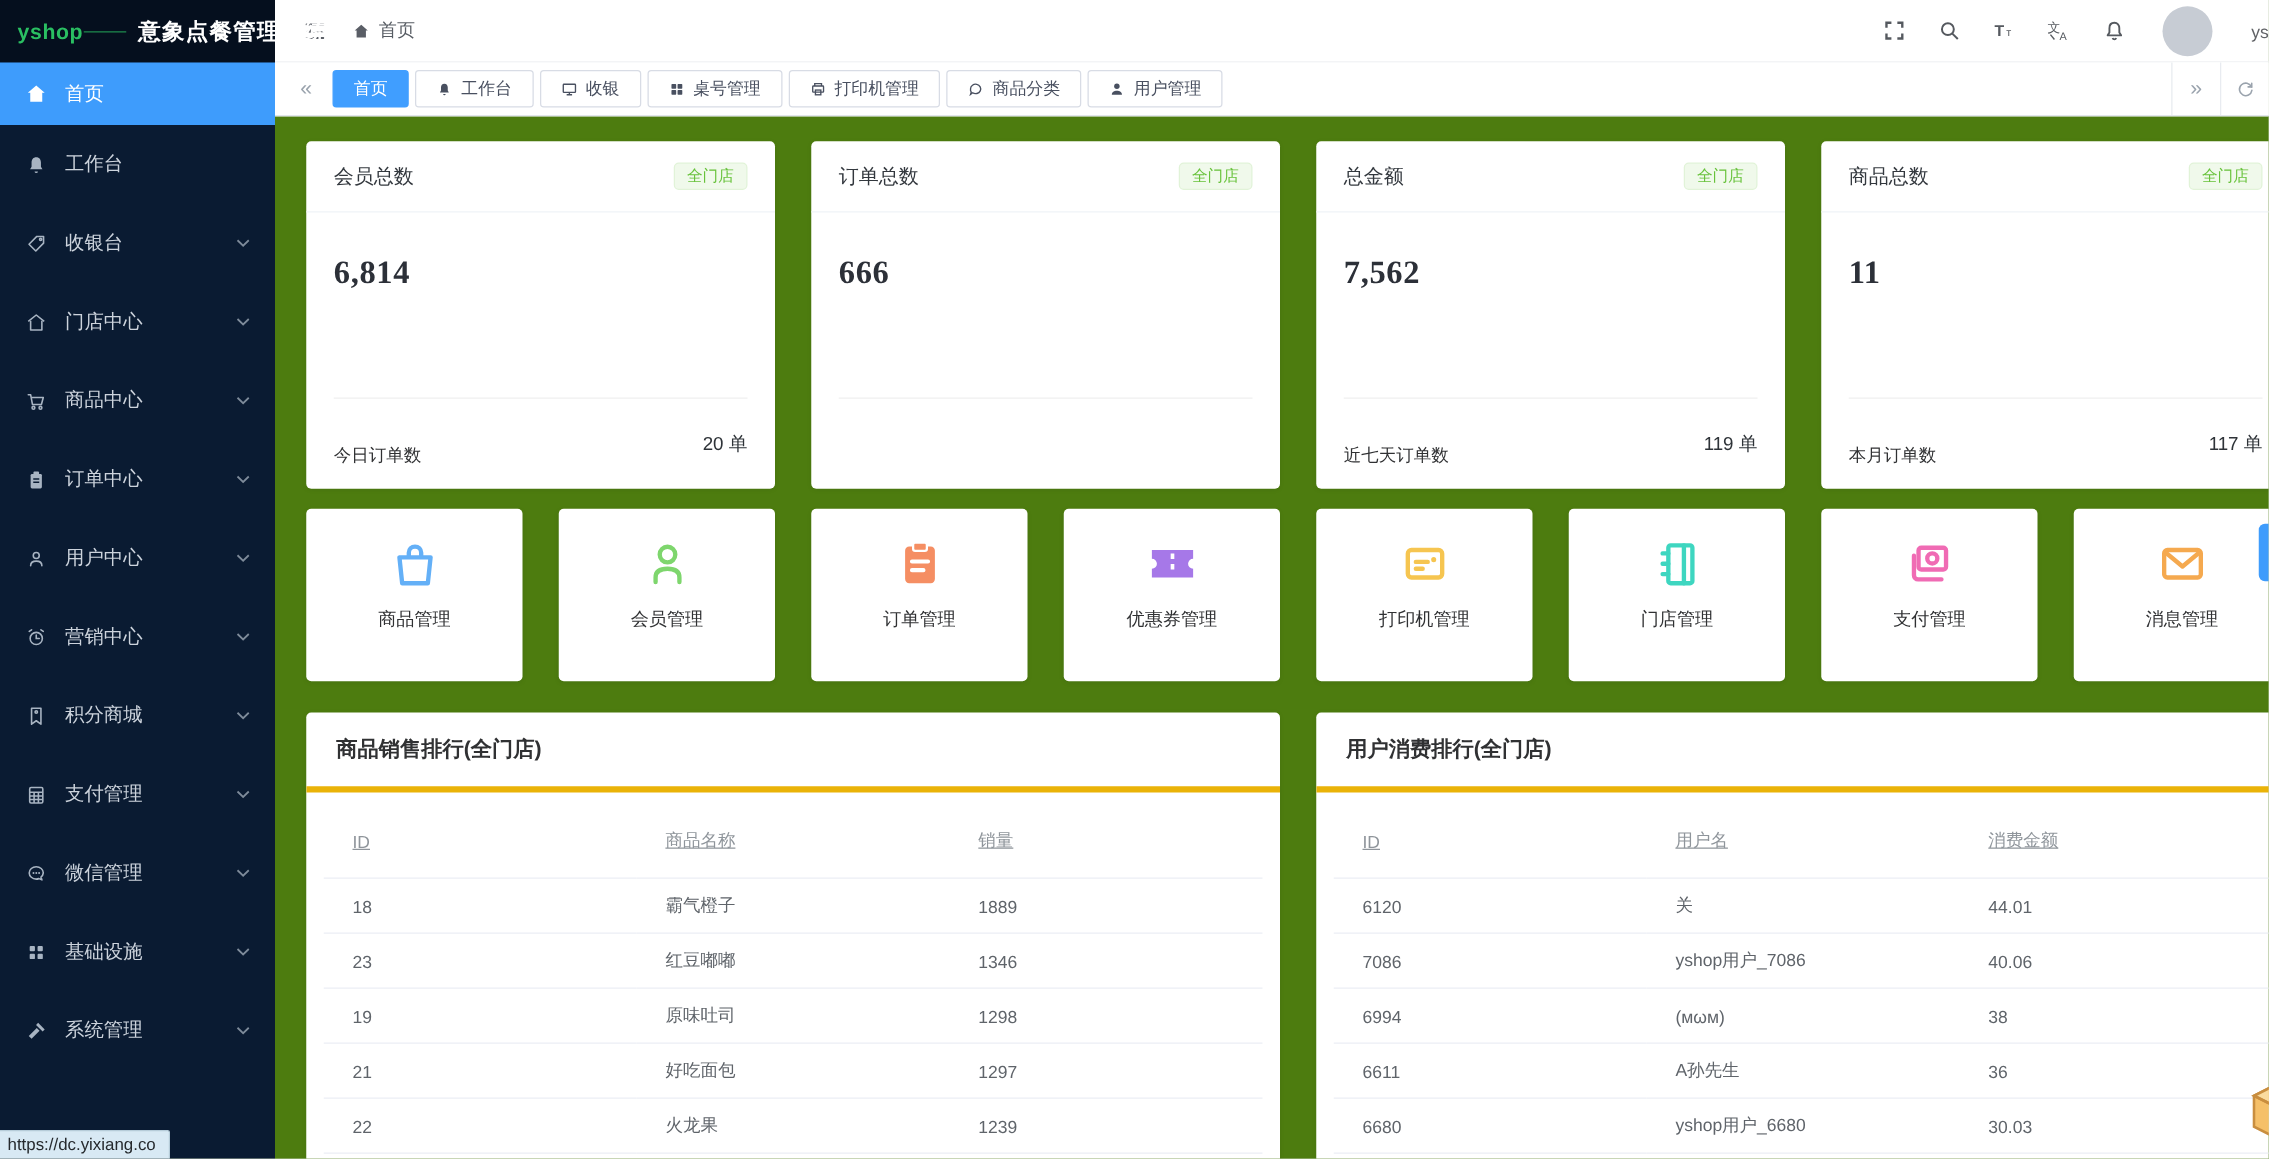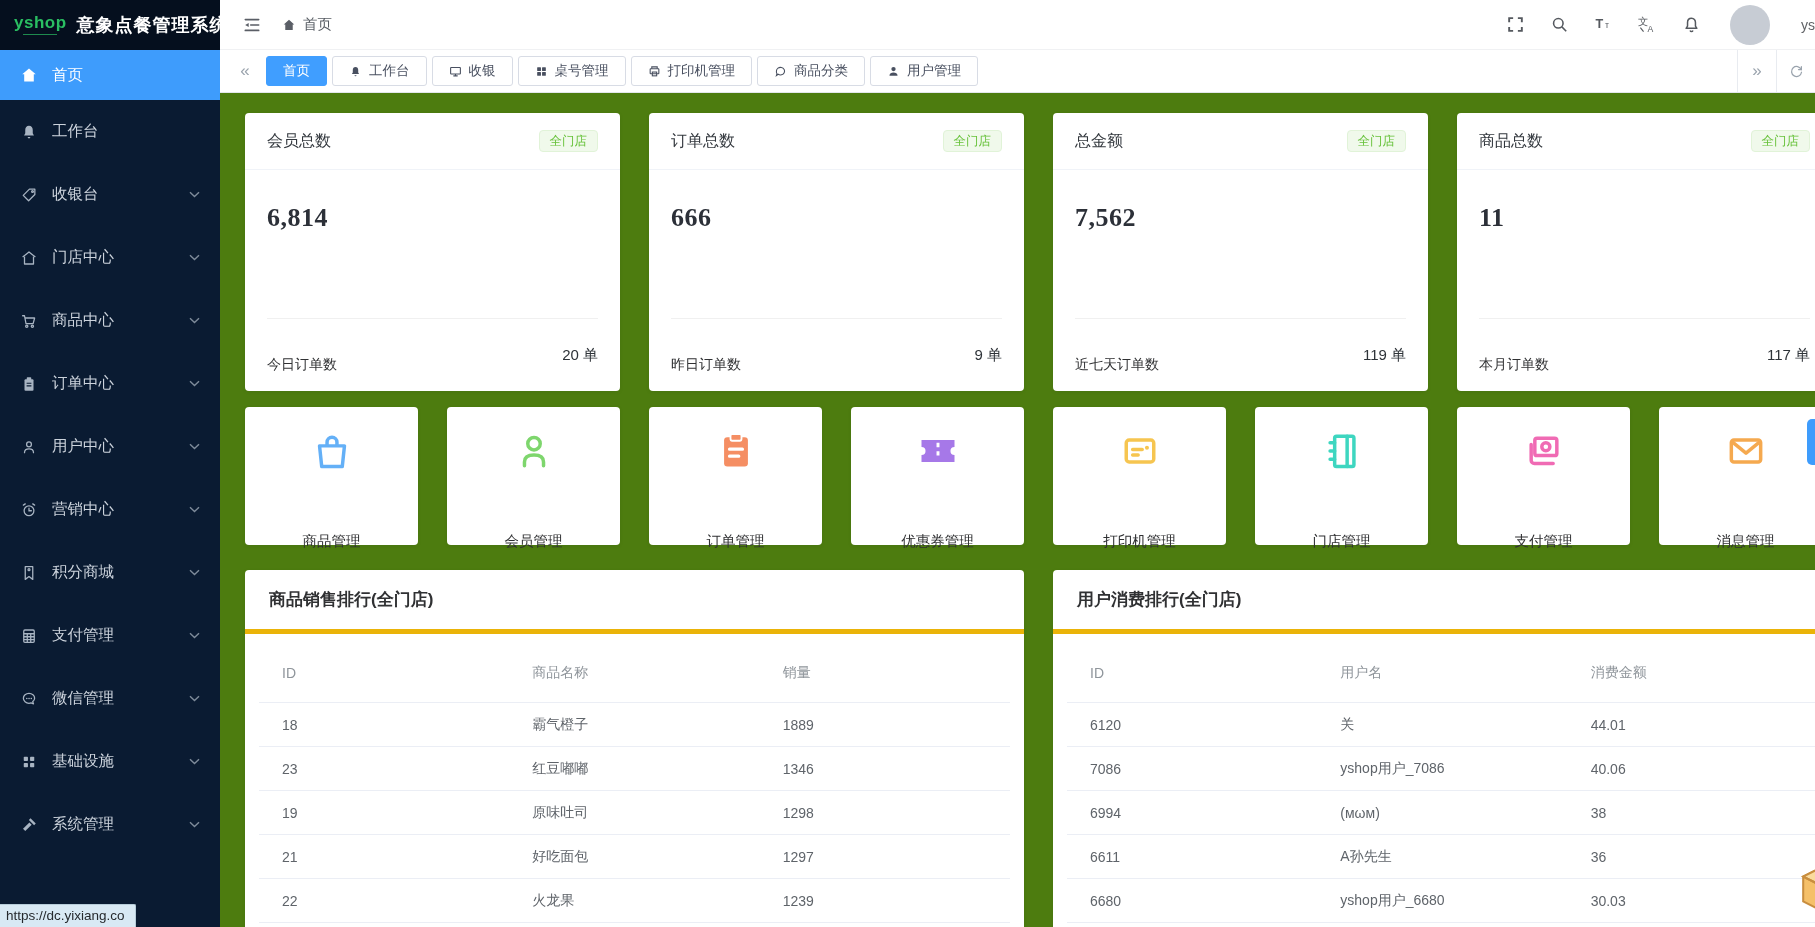--- a/index.html
+++ b/index.html
@@ -3,21 +3,21 @@
 <meta charset="utf-8">
 <style>
   * { margin:0; padding:0; box-sizing:border-box; }
   html,body { width:1815px; height:927px; overflow:hidden; }
   body { font-family:"Liberation Sans","DejaVu Sans",sans-serif; background:#eff1f4; }
   .app { position:relative; width:1815px; height:927px; overflow:hidden; }
 
   
   .sidebar { position:absolute; left:0; top:0; width:220px; height:100%; background:#0a1b32; z-index:5; }
   .logo-bar { height:50px; background:#050f1e; display:flex; align-items:center; padding:0 14px; gap:10px; }
-  .logo-mark { display:flex; flex-direction:column; align-items:center; }
+  .logo-mark { display:flex; flex-direction:row; align-items:center; }
   .logo-text { color:#2abf62; font-size:17px; font-weight:bold; letter-spacing:.5px; line-height:1; }
   .logo-sub { width:34px; height:3px; margin-top:3px; border-top:1px solid #2abf62; opacity:.7; }
   .app-title { color:#ffffff; font-size:18px; font-weight:bold; letter-spacing:1px; white-space:nowrap; }
   .menu { padding-top:0; }
   .menu-item { height:63px; display:flex; align-items:center; gap:14px; padding:0 20px; color:#ccd3dc; font-size:15.5px; cursor:pointer; }
   .menu-item .mi-icon { width:18px; height:18px; color:#a8b4c2; flex-shrink:0; display:flex; }
   .menu-item .mi-icon svg { width:18px; height:18px; }
   .menu-item .chev { margin-left:auto; color:#7e8b9a; display:flex; }
   .menu-item.active { height:50px; background:#3e9cfc; color:#fff; }
   .menu-item.active .mi-icon { color:#fff; }
@@ -55,29 +55,29 @@
   .badge { background:#f0f9eb; border:1px solid #e1f3d8; color:#67c23a; font-size:12.5px; padding:4px 10px; border-radius:4px; line-height:1; }
   .stat-mid { height:148px; padding:33px 22px 0; }
   .stat-value { font-size:26px; font-weight:600; color:#2c3038; letter-spacing:.5px; font-family:Liberation Serif, serif; }
   .stat-sep { border-top:1px solid #f0f0f0; margin:0 22px; }
   .stat-foot { height:72px; display:flex; align-items:center; justify-content:space-between; padding:0 22px; }
   .stat-foot-label { font-size:14px; color:#303133;margin-top:20px; }
   .stat-foot-value { font-size:15px; color:#2e3338; }
 
   .shortcut-row { margin-top:16px; margin-bottom:25px; }
   .sc-card { width:173px; height:138px; background:#fff; border-radius:4px; box-shadow:0 1px 4px rgba(0,21,41,.07); flex-shrink:0;
-             display:flex; flex-direction:column; align-items:center; padding-top:22px; cursor:pointer;gap:46px; }
+             display:flex; flex-direction:column; align-items:center; padding-top:22px; cursor:pointer; }
   .sc-icon { width:44px; height:44px; display:flex; }
   .sc-icon svg { width:44px; height:44px; }
   .sc-label { margin-top:13px; font-size:14.5px; color:#303133; }
 
   .table-card { width:779px; height:460px; background:#fff; border-radius:4px; box-shadow:0 1px 4px rgba(0,21,41,.07); flex-shrink:0; overflow:hidden; }
   .tc-head { height:64px; display:flex; align-items:center; padding:0 24px; border-bottom:5px solid #eab308; font-weight:bold; font-size:17px; color:#303133; }
   .tc-table { width:calc(100% - 28px); margin:0 14px; border-collapse:collapse; table-layout:fixed; }
-  .tc-table th { text-align:left; font-weight:normal; color:#8f959b; font-size:14px; padding:30px 0 20px 23px; border-bottom:1px solid #ebeef5; }
+  .tc-table th { text-align:left; font-weight:normal; color:#8f959b; font-size:14px; padding:30px 0 20px 23px; border-bottom:1px solid #ebeef5;text-decoration:underline; }
   .tc-table td { height:44px; color:#5f646a; font-size:14px; padding-left:23px; border-bottom:1px solid #ebeef5; }
 
   
   .float-settings { position:absolute; right:0; top:419px; width:8px; height:46px; background:#3e9cfc; border-radius:5px 0 0 5px; z-index:20; cursor:pointer; }
   .float-cube { position:absolute; left:1797px; top:858px; width:62px; height:62px; z-index:20; cursor:pointer; }
   .status-tip { position:absolute; left:0; bottom:0; z-index:30; background:#d8e9f4; border:1px solid #b6ccd9; border-left:none; border-bottom:none;
                 padding:3px 10px 4px 6px; font-size:13.5px; color:#25292d; border-top-right-radius:2px; }
 </style>
 </head>
 <body>
@@ -426,24 +426,20 @@
 
           <div class="stat-card">
             <div class="stat-head">
               <span class="stat-title">订单总数</span>
               <span class="badge">全门店</span>
             </div>
             <div class="stat-mid">
               <div class="stat-value">666</div>
             </div>
             <div class="stat-sep"></div>
-            <div class="stat-foot">
-              <span class="stat-foot-label">昨日订单数</span>
-              <span class="stat-foot-value">9 单</span>
-            </div>
           </div>
 
           <div class="stat-card">
             <div class="stat-head">
               <span class="stat-title">总金额</span>
               <span class="badge">全门店</span>
             </div>
             <div class="stat-mid">
               <div class="stat-value">7,562</div>
             </div>

